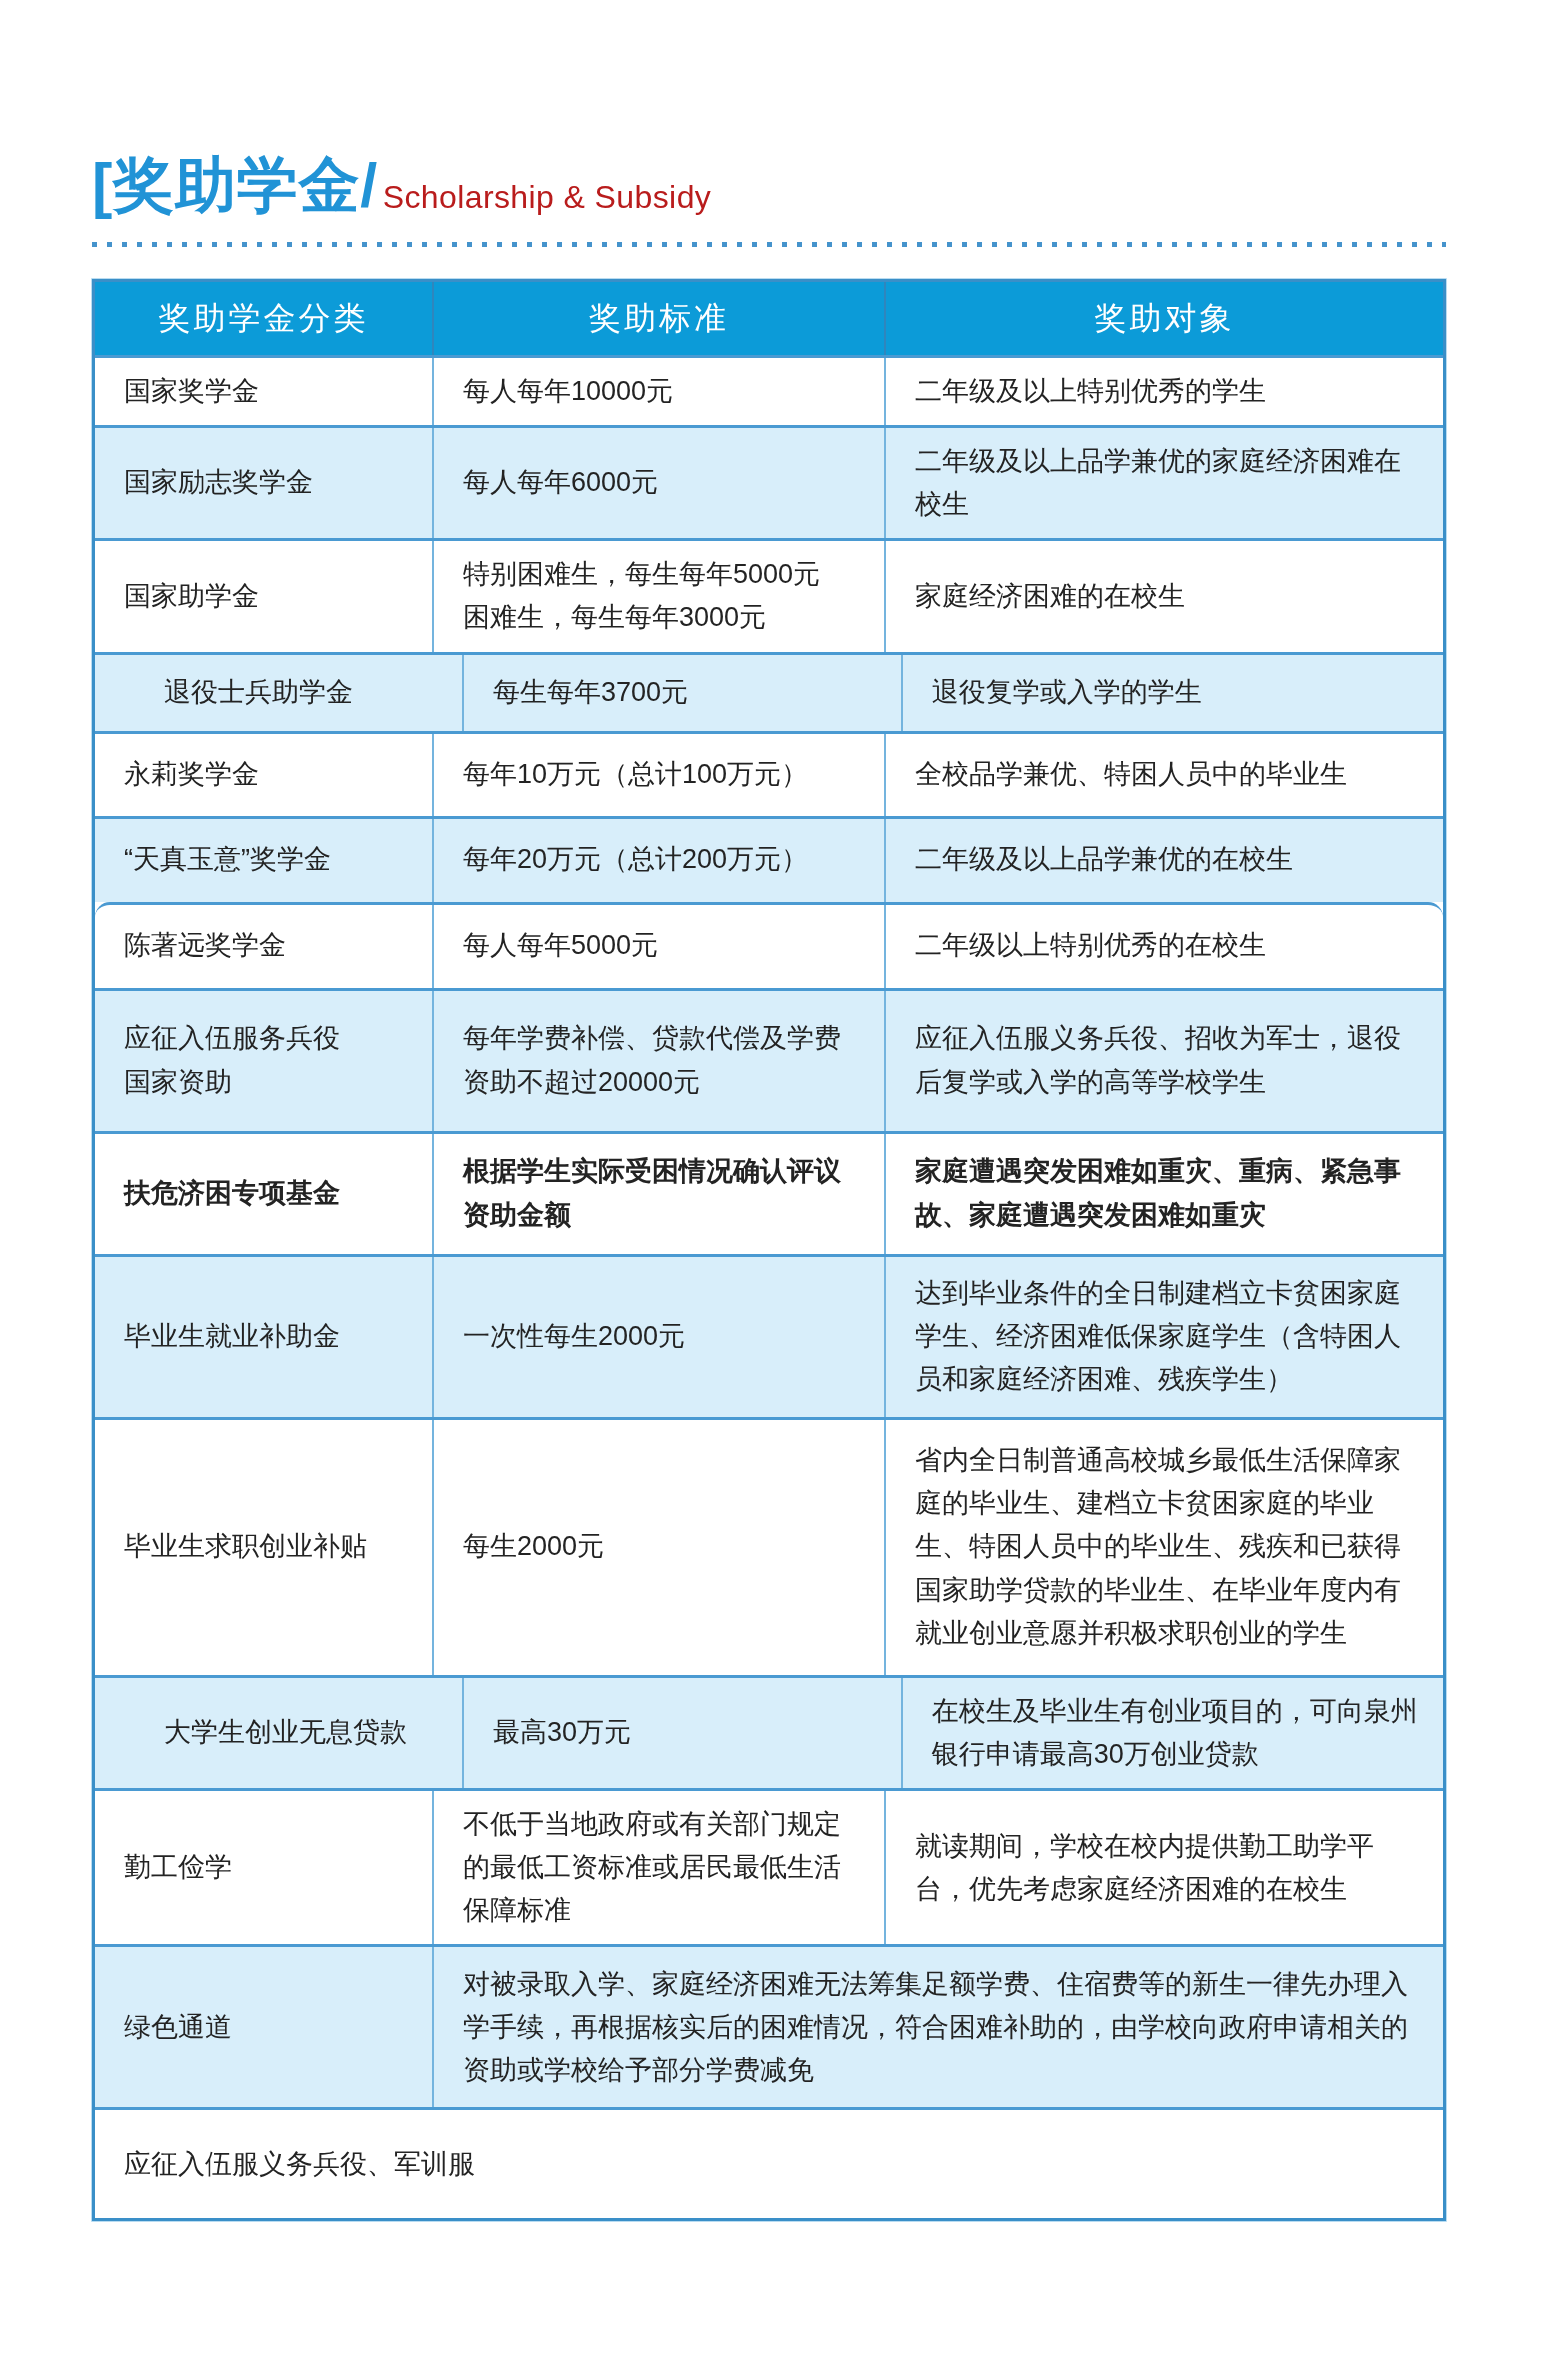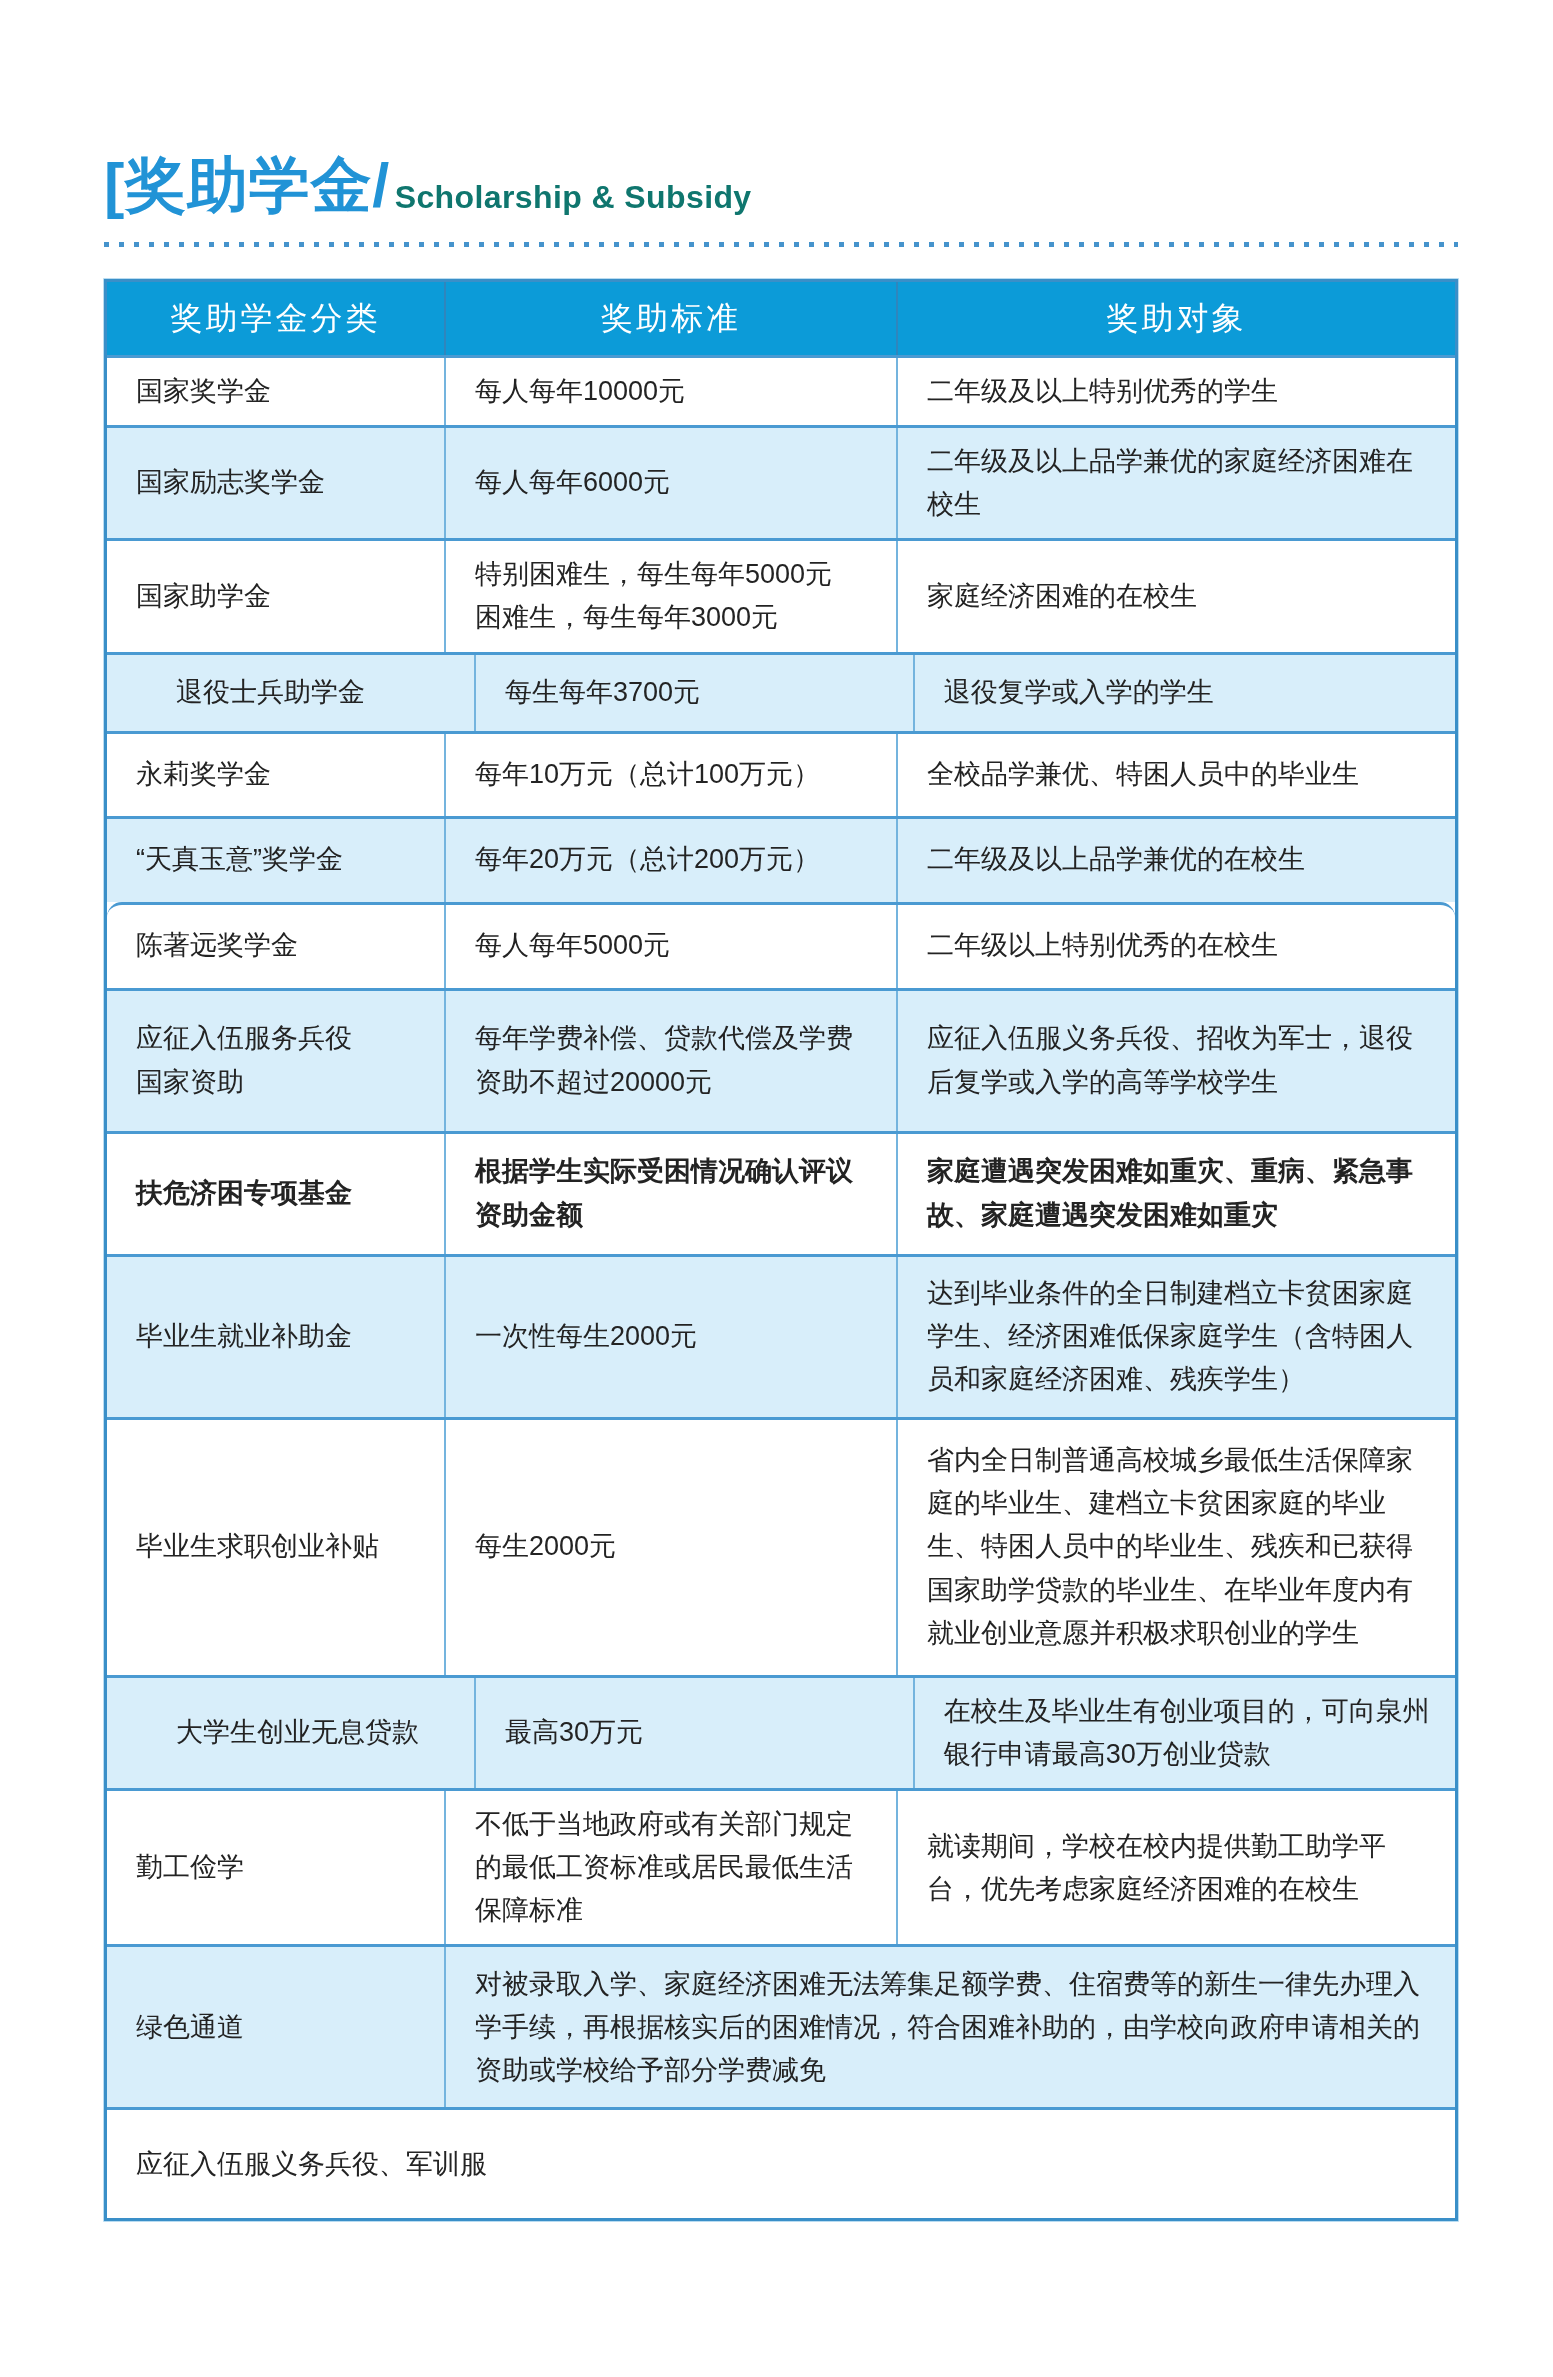--- a/index.html
+++ b/index.html
@@ -6,43 +6,43 @@
   html, body { background: #ffffff; }
   body {
     width: 1553px;
     height: 2377px;
     position: relative;
     font-family: "Liberation Sans", "DejaVu Sans", sans-serif;
     color: #232323;
   }
   .page {
     position: absolute;
-    left: 104px;
+    left: 92px;
     top: 0;
     width: 1354px;
     height: 2377px;
   }
   
   .title-row {
     margin-top: 155px;
     display: flex;
     align-items: flex-end;
     line-height: 1;
     white-space: nowrap;
   }
   .title-zh {
     font-size: 61px;
     font-weight: 700;
     color: #2193d6;
     letter-spacing: 0.8px;
   }
   .title-en {
     font-size: 32px;
-    font-weight: 700;
-    color: #0f766e;
+    font-weight: 400;
+    color: #b91c1c;
     margin-left: 4.6px;
     margin-bottom: 3px;
     letter-spacing: 0.4px;
   }
   .dotted-line {
     margin-top: 26px;
     height: 4.6px;
     width: 100%;
     background: repeating-linear-gradient(90deg, #4593cc 0 4.6px, transparent 4.6px 15px);
   }

